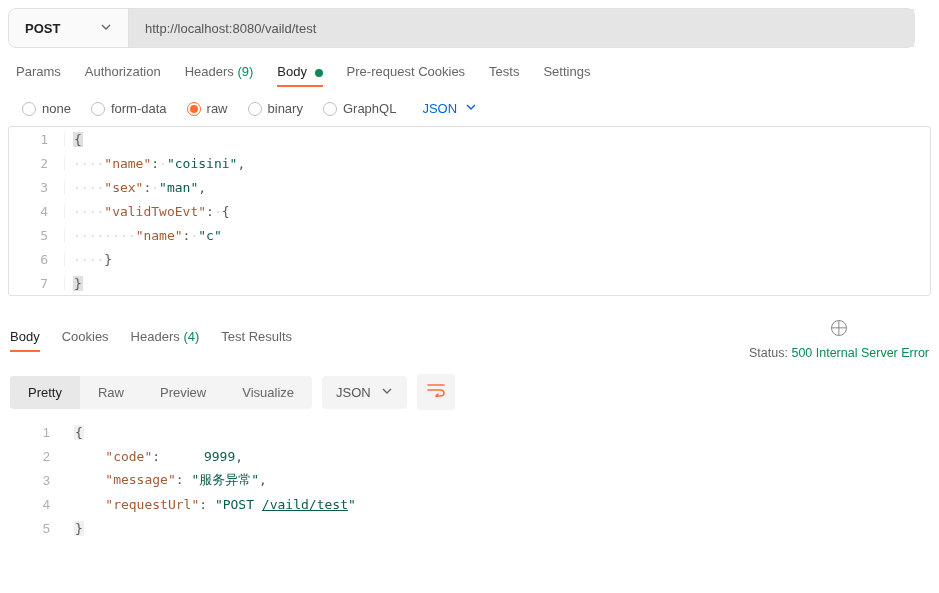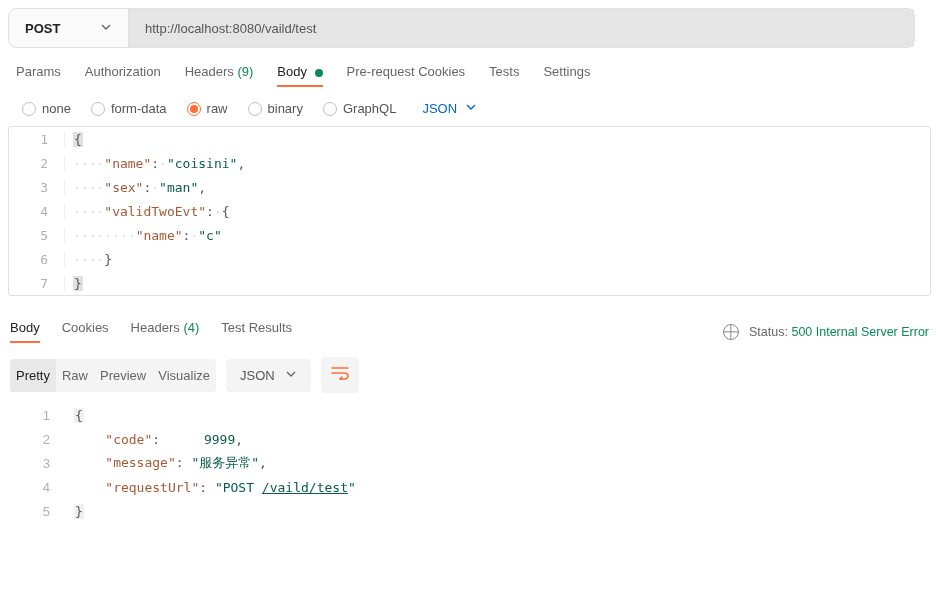--- a/index.html
+++ b/index.html
@@ -41,31 +41,31 @@
 .editor .pun { color: #555; }
 .editor .bracket-hl { background: #e0e0e0; padding: 0 1px; }
 
 
 .resp-tabs-row { display: flex; align-items: center; margin: 24px 10px 0 10px; }
 .resp-tabs { display: flex; align-items: center; gap: 22px; }
 .resp-tabs .tab { color: #666; cursor: pointer; padding-bottom: 8px; position: relative; }
 .resp-tabs .tab.active { color: #212121; font-weight: 500; }
 .resp-tabs .tab.active::after { content: ""; position: absolute; left: 0; right: 0; bottom: 0; height: 2px; background: #ff6c37; }
 .resp-tabs .count { color: #0a8a55; }
-.resp-right { margin-left: auto; display: flex; align-items: center; gap: 10px; font-size: 12.5px; }
+.resp-right { margin-left: auto; display: flex; align-items: center; gap: 10px; font-size: 12.5px; flex-direction: column; }
 .globe { width: 16px; height: 16px; border: 1.3px solid #888; border-radius: 50%; position: relative; }
 .globe::before { content: ""; position: absolute; left: 50%; top: 0; bottom: 0; width: 1.3px; background: #888; transform: translateX(-50%); }
 .globe::after { content: ""; position: absolute; top: 50%; left: 0; right: 0; height: 1.3px; background: #888; transform: translateY(-50%); }
 .status-label { color: #666; }
 .status-value { color: #0a8a55; }
 
 
 .resp-toolbar { display: flex; align-items: center; gap: 10px; margin: 14px 10px 10px 10px; }
 .view-tabs { display: flex; background: #f4f4f4; border-radius: 4px; overflow: hidden; }
-.view-tabs .vt { padding: 9px 6px; color: #666; cursor: pointer; }
+.view-tabs .vt { padding: 9px 18px; color: #666; cursor: pointer; }
 .view-tabs .vt.active { background: #e8e8e8; color: #212121; font-weight: 500; }
 .format-dd { display: flex; align-items: center; gap: 10px; background: #f4f4f4; padding: 9px 14px; border-radius: 4px; cursor: pointer; color: #555; }
 .wrap-btn { background: #f4f4f4; border-radius: 4px; width: 38px; height: 36px; display: flex; align-items: center; justify-content: center; cursor: pointer; }
 .wrap-icon { color: #ff6c37; font-size: 16px; }
 
 
 .resp-body { margin: 0 10px 14px 10px; }
 .resp-body .line { display: flex; height: 24px; align-items: center; }
 .resp-body .gutter { width: 56px; text-align: right; color: #b0b0b0; padding-right: 16px; user-select: none; }
 .resp-body .code { padding-left: 8px; white-space: pre; font-family: "Consolas","Menlo",monospace; font-size: 13px; }

